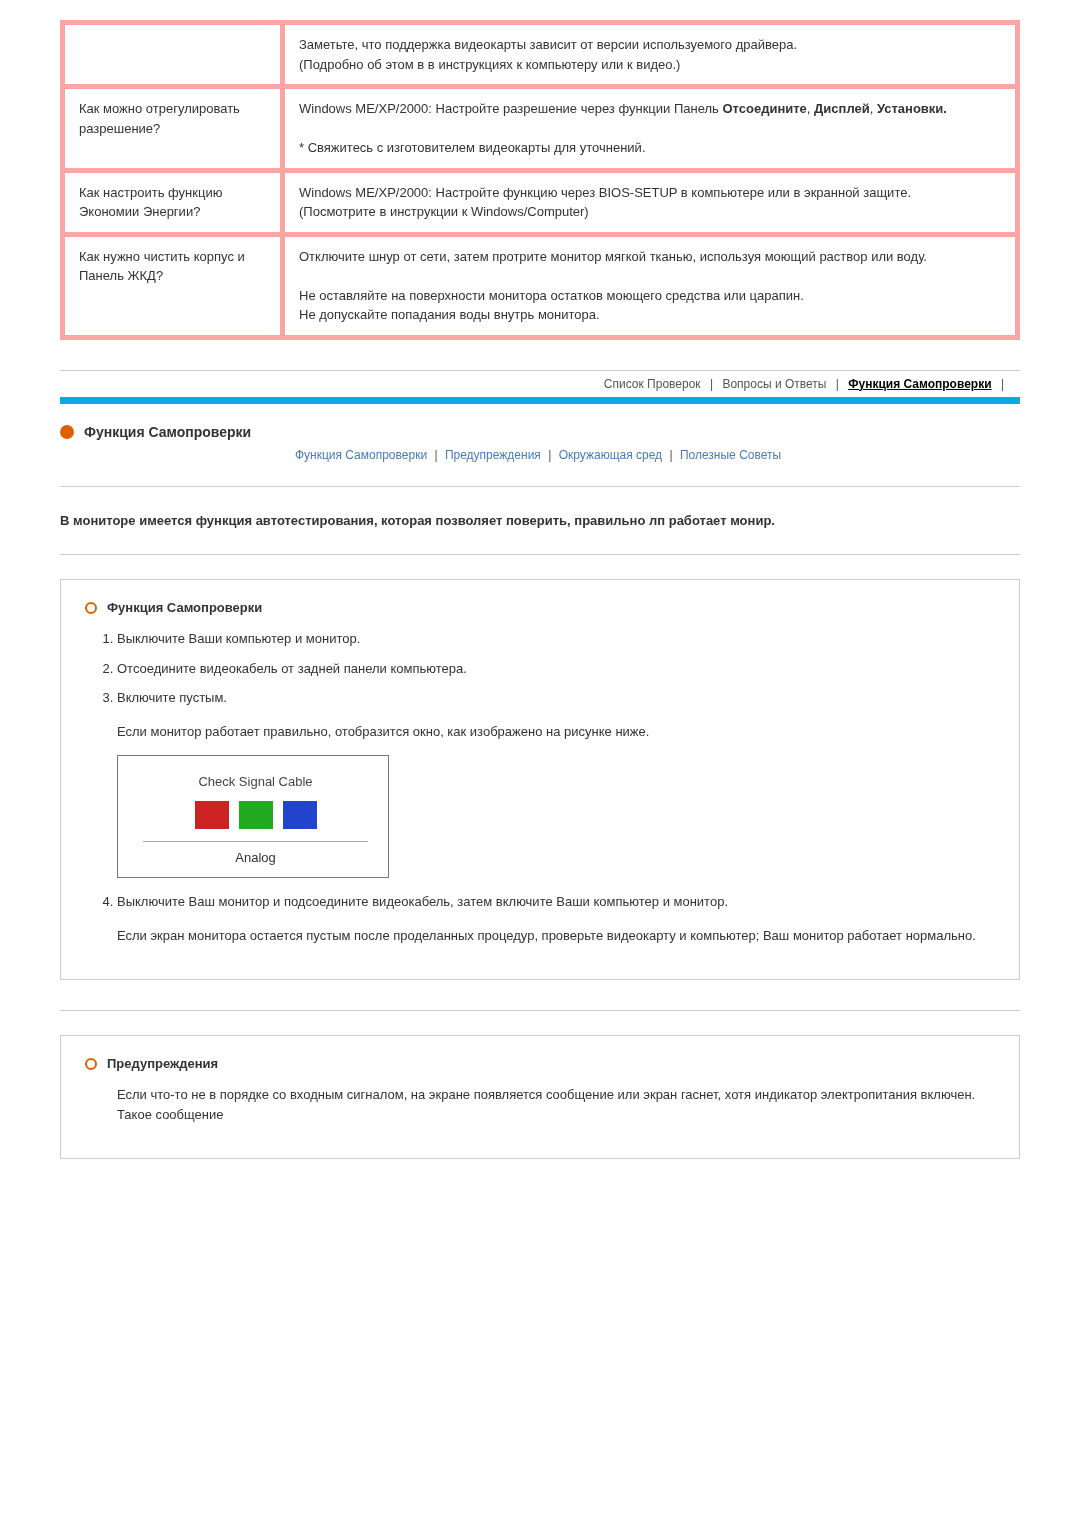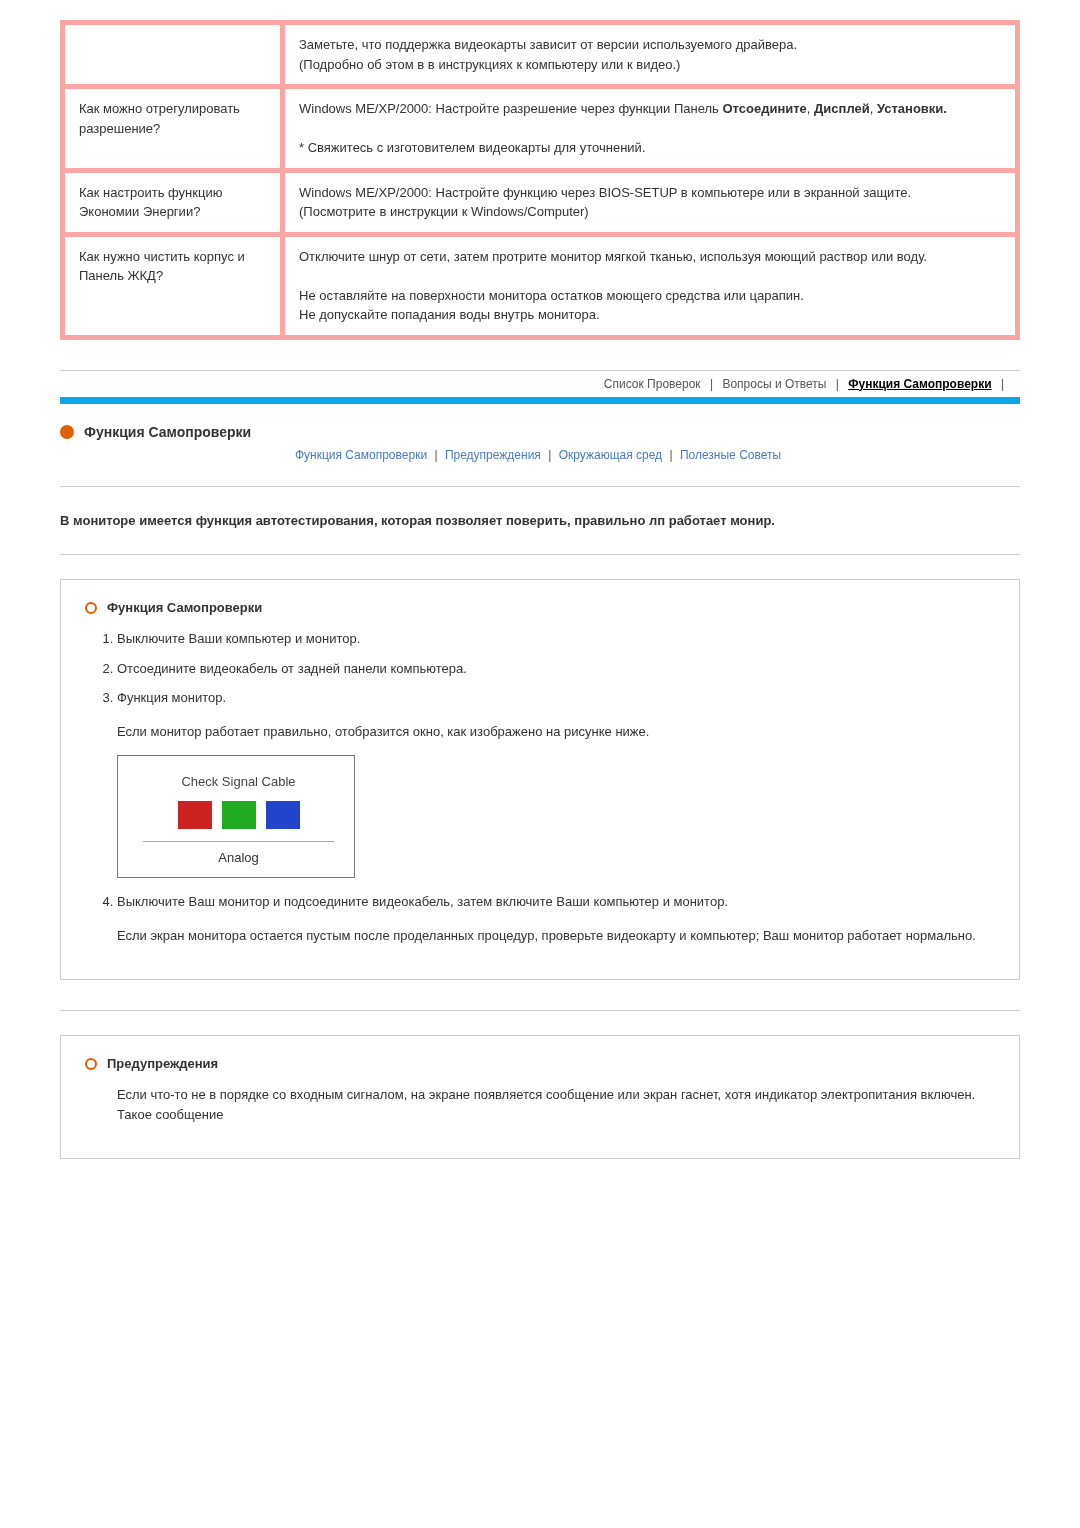--- a/index.html
+++ b/index.html
@@ -142,21 +142,21 @@
     .indent-text {
       margin-left: 32px;
       margin-bottom: 14px;
       line-height: 1.5;
       font-size: 13px;
     }
 
     
     .signal-box {
       border: 1px solid #777;
-      width: 238px;
+      width: 272px;
       margin: 14px 0 14px 32px;
       padding: 18px 20px 12px 25px;
       text-align: center;
     }
     .signal-title {
       font-size: 13px;
       color: #444;
       margin-bottom: 12px;
     }
     .color-blocks {
@@ -262,21 +262,21 @@
   <div class="content-box">
 
     <div class="content-box-title">
       <span class="orange-dot" style="width:12px;height:12px;border:2px solid #e06000;background:transparent;border-radius:50%;display:inline-block;margin-right:10px;"></span>
       <span class="title-text">Функция Самопроверки</span>
     </div>
 
     <ol class="steps-list">
       <li>Выключите Ваши компьютер и монитор.</li>
       <li>Отсоедините видеокабель от задней панели компьютера.</li>
-      <li>Функция монитор.</li>
+      <li>Включите пустым.</li>
     </ol>
 
     <p class="indent-text">Если монитор работает правильно, отобразится окно, как изображено на рисунке ниже.</p>
 
     <div class="signal-box">
       <div class="signal-title">Check Signal Cable</div>
       <div class="color-blocks">
         <div class="color-block" style="background:#cc2222;"></div>
         <div class="color-block" style="background:#22aa22;"></div>
         <div class="color-block" style="background:#2244cc;"></div>

